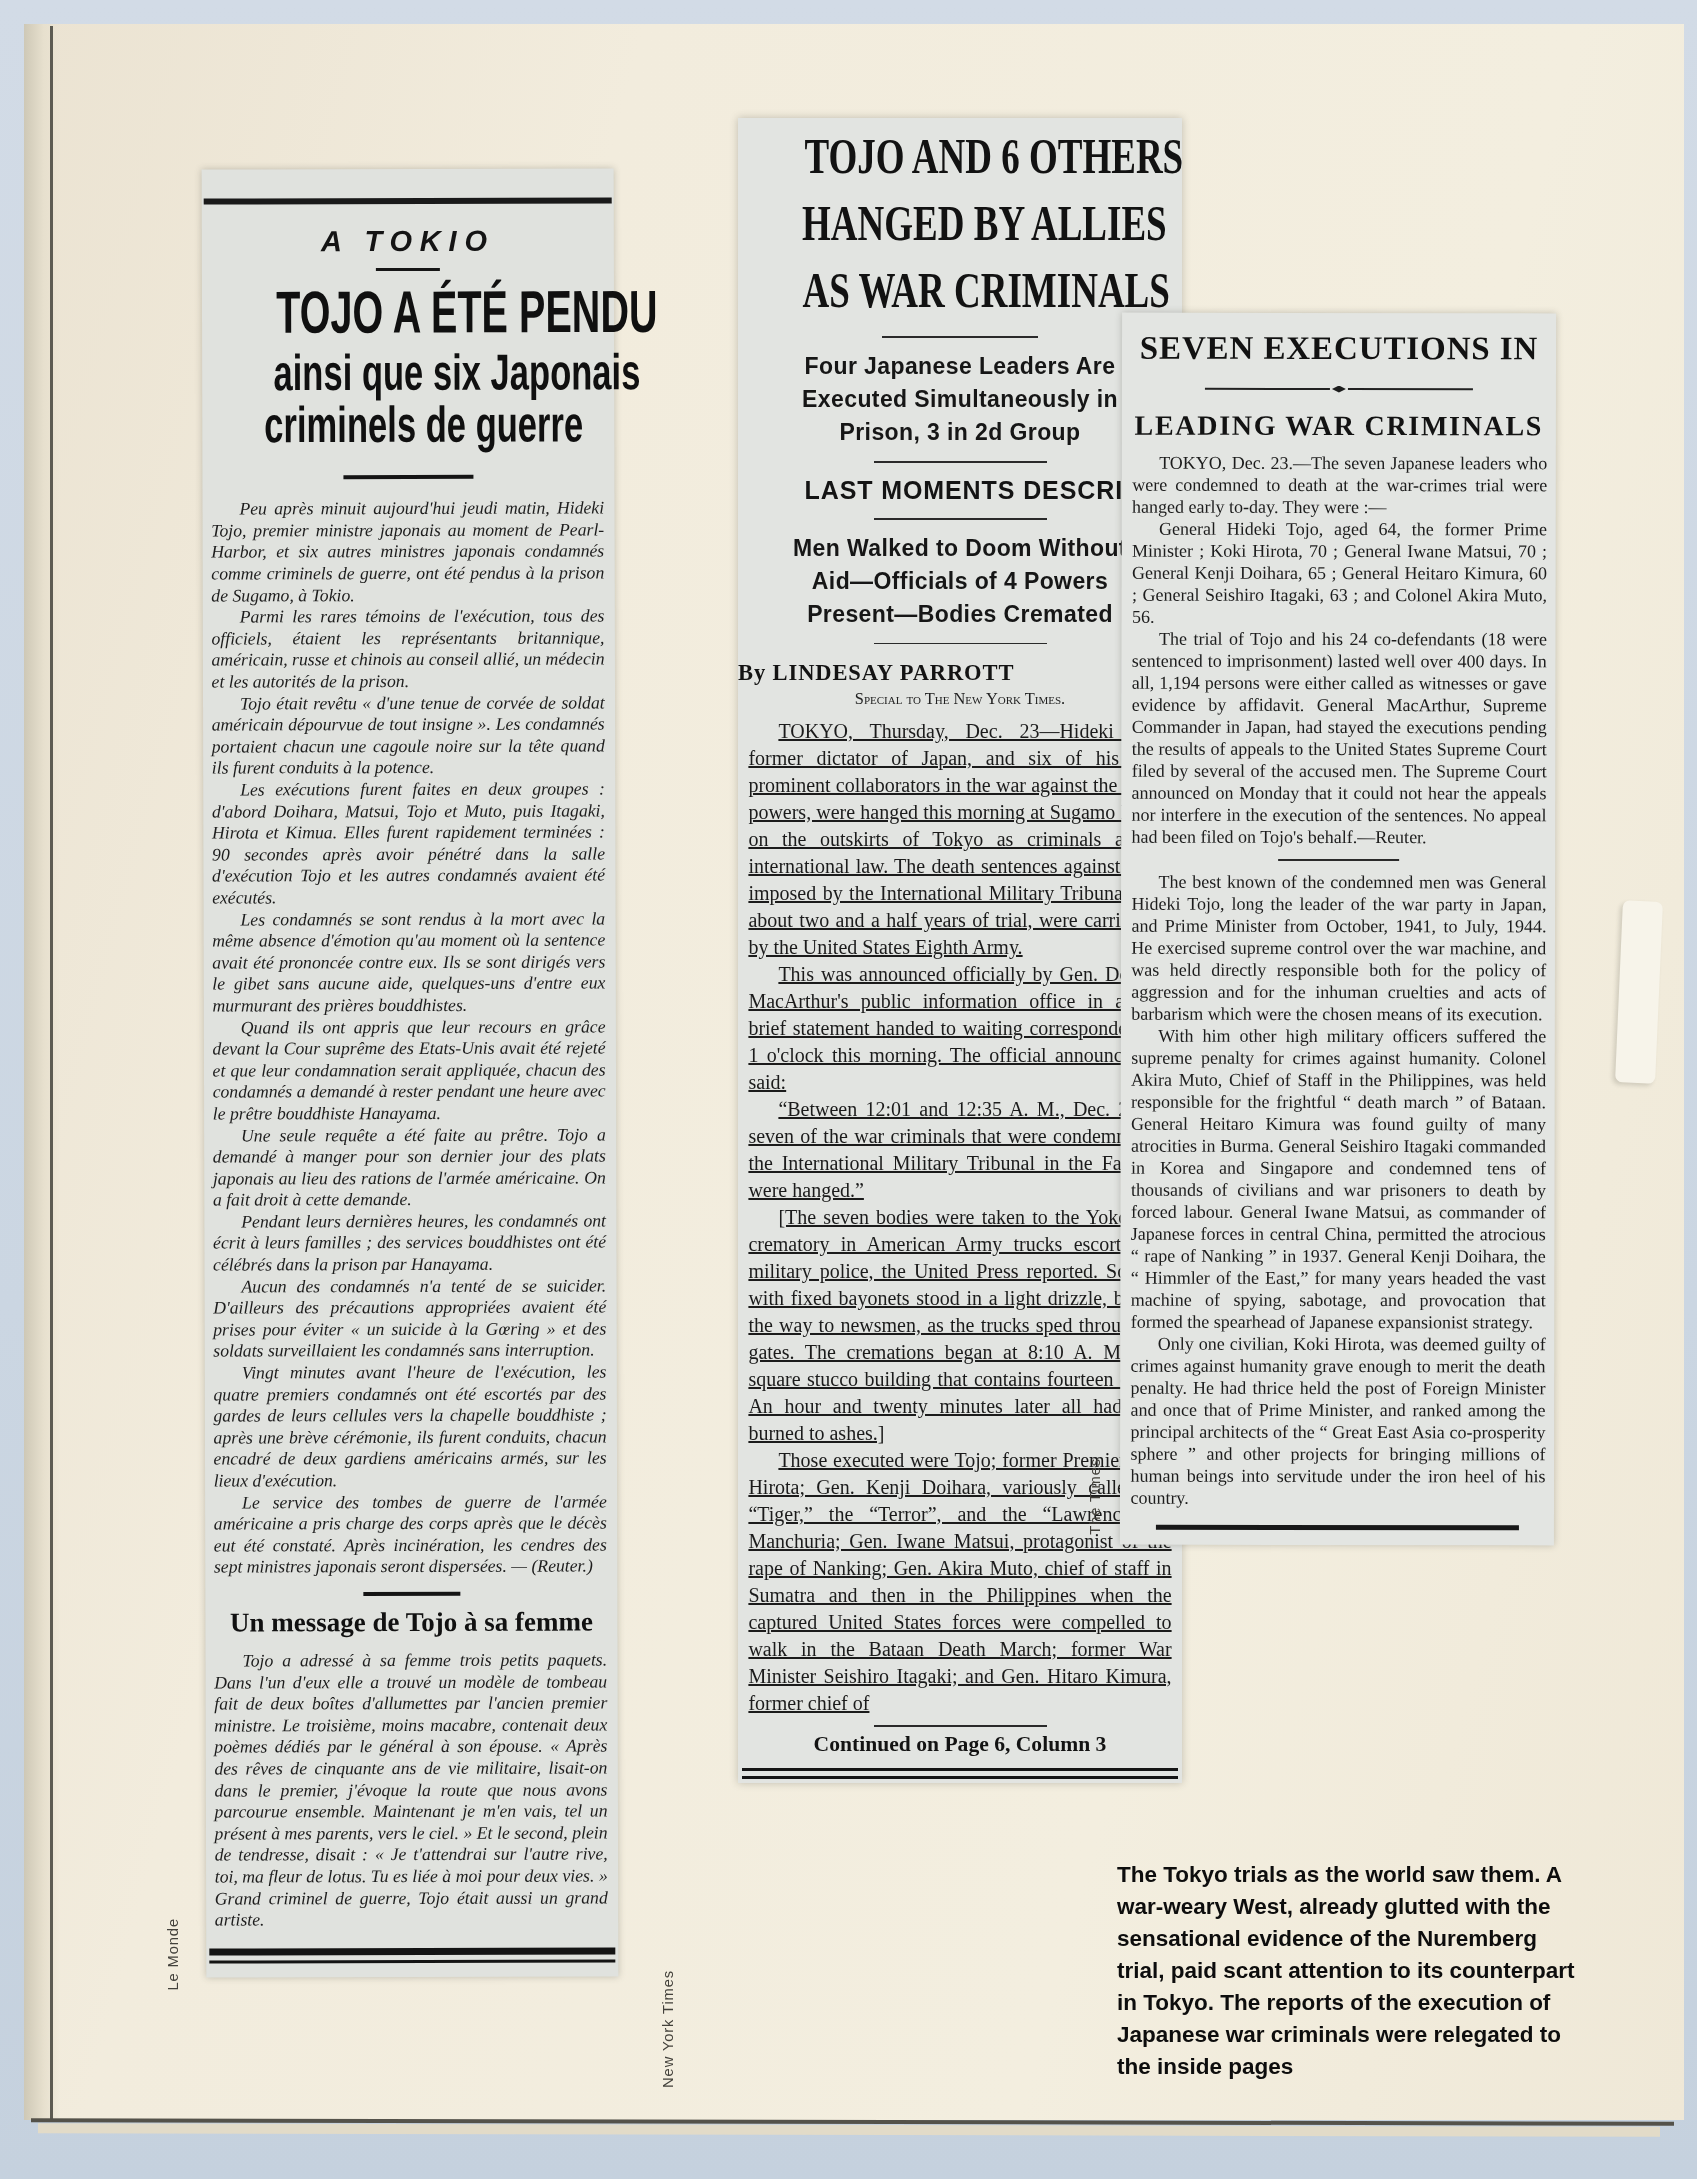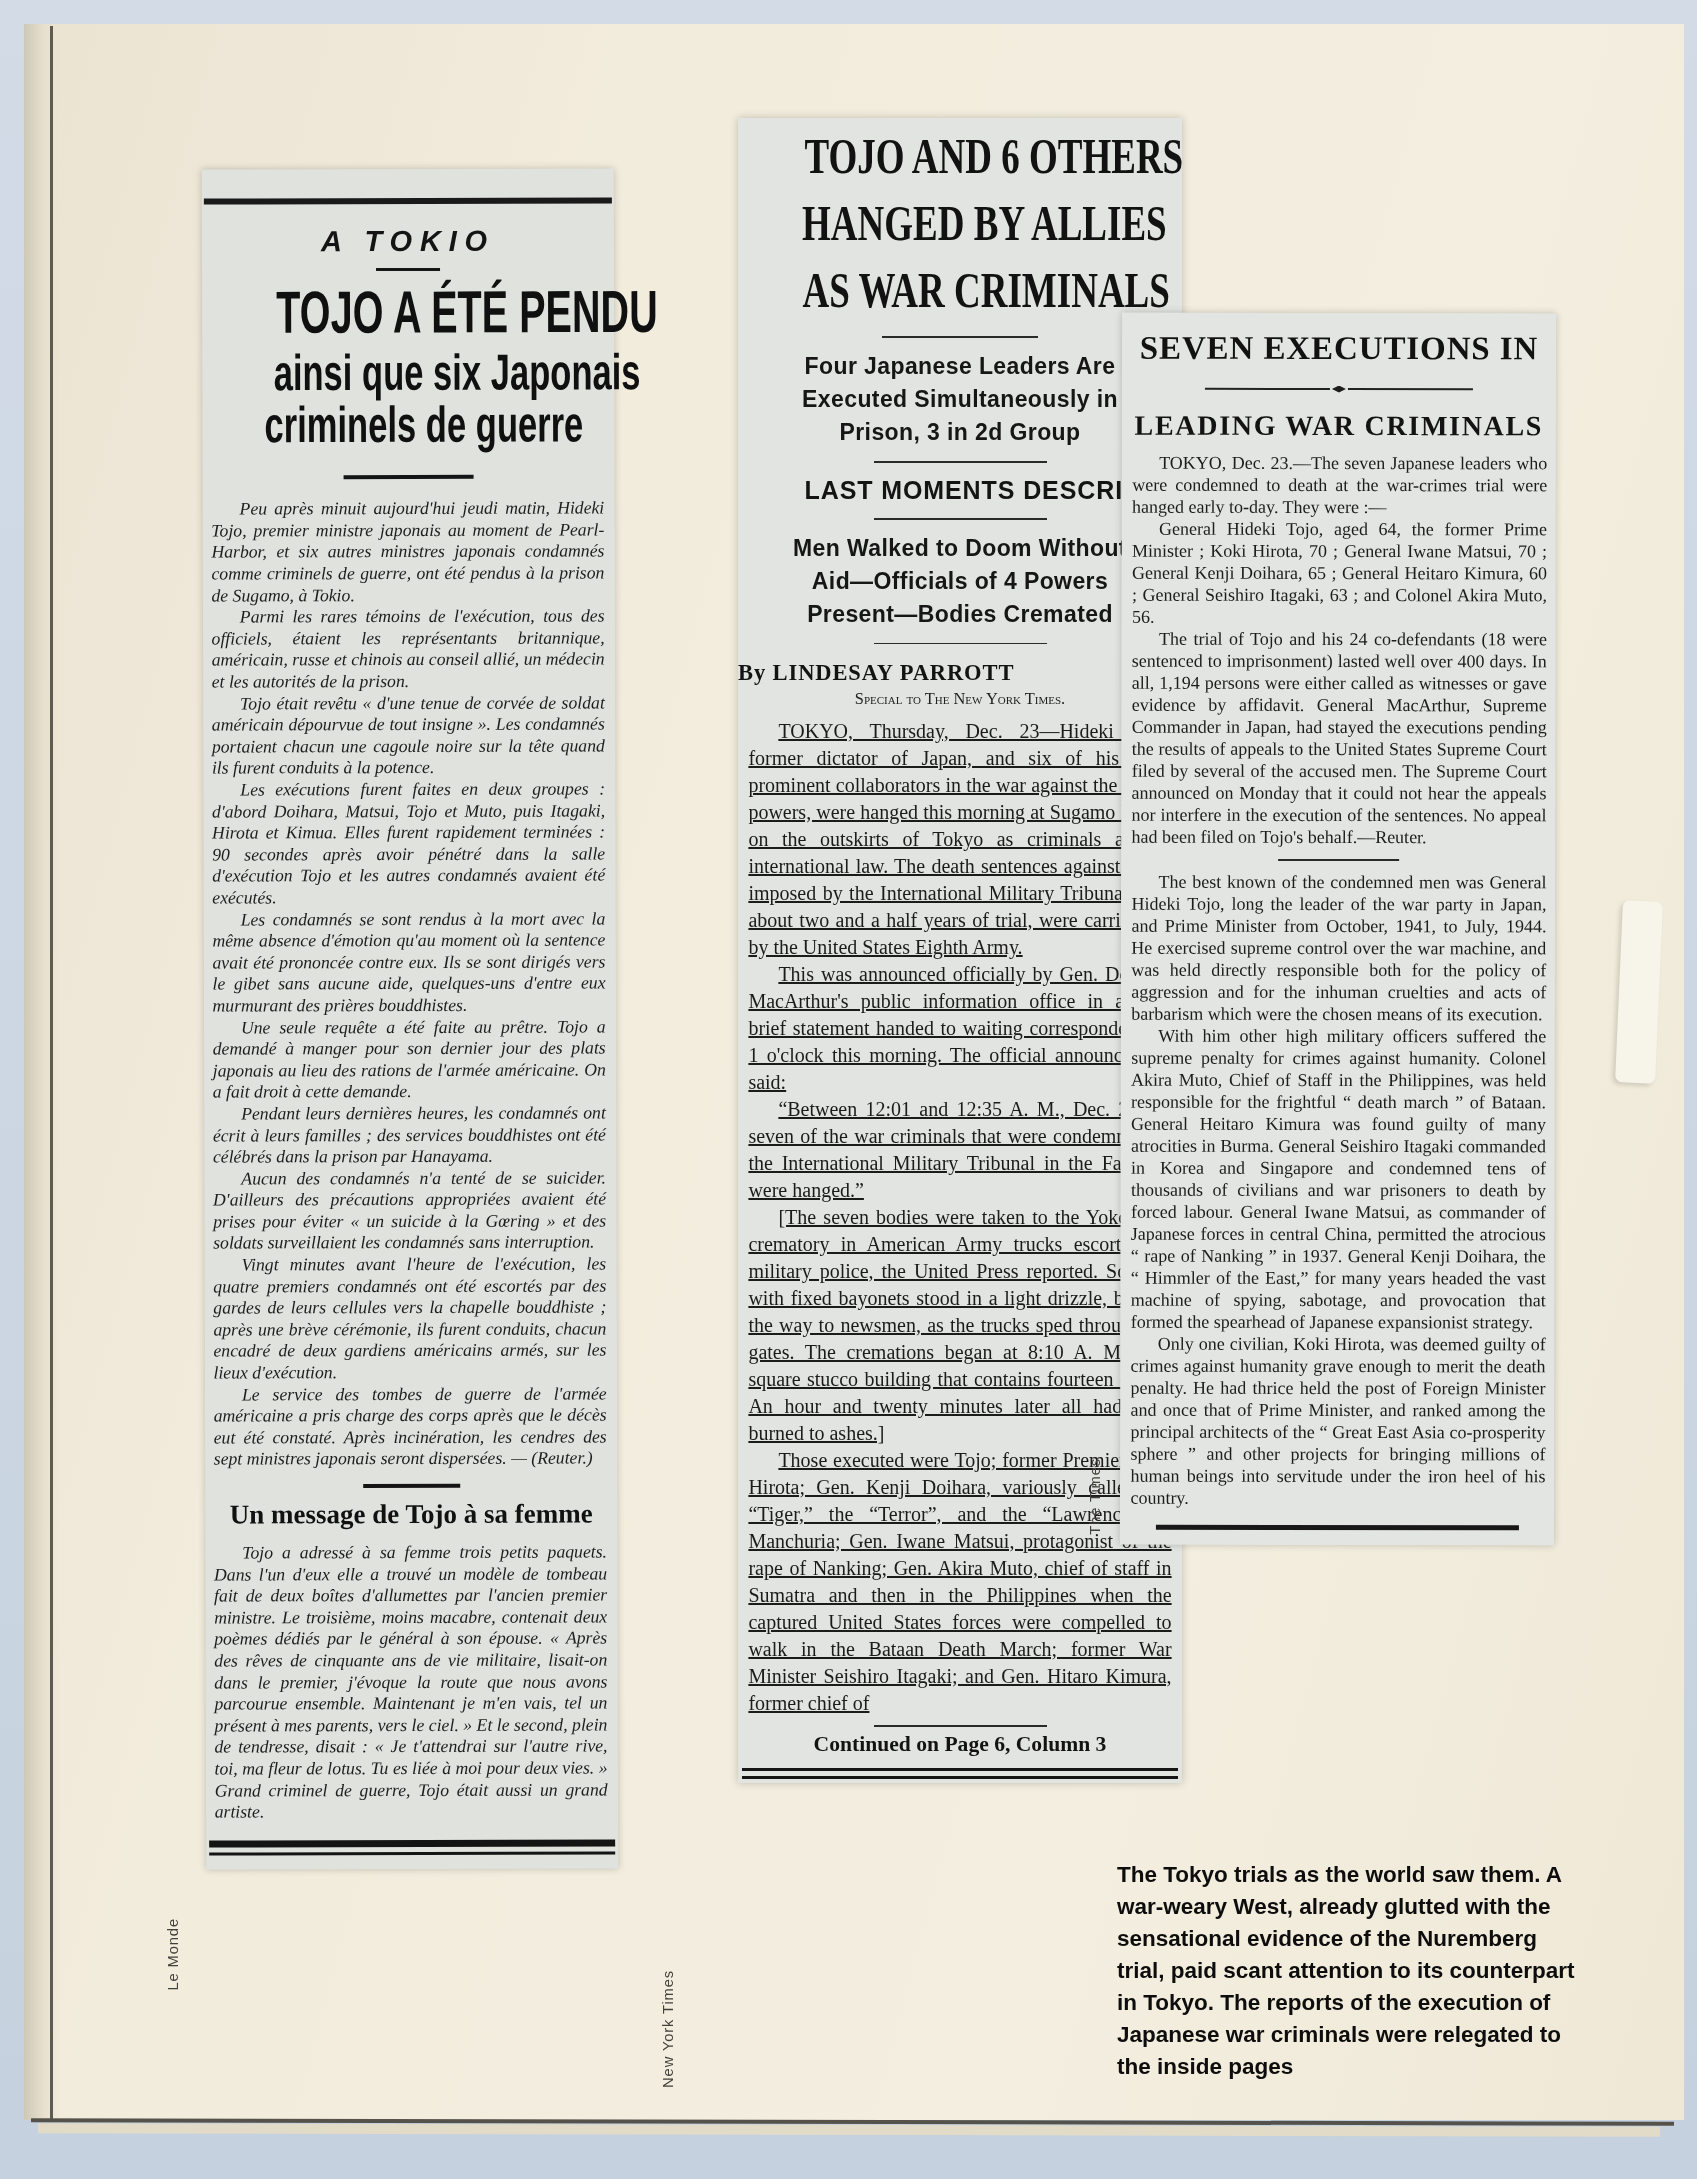--- a/index.html
+++ b/index.html
@@ -100,20 +100,21 @@
       <div><span class="sq l2">ainsi que six Japonais</span></div>
       <div><span class="sq l2">criminels de guerre</span></div>
     </div>
     <div class="lm-head-rule"></div>
     <div class="lm-body">
       <p>Peu après minuit aujourd'hui jeudi matin, Hideki Tojo, premier ministre japonais au moment de Pearl-Harbor, et six autres ministres japonais condamnés comme criminels de guerre, ont été pendus à la prison de Sugamo, à Tokio.</p>
       <p>Parmi les rares témoins de l'exécution, tous des officiels, étaient les représentants britannique, américain, russe et chinois au conseil allié, un médecin et les autorités de la prison.</p>
       <p>Tojo était revêtu « d'une tenue de corvée de soldat américain dépourvue de tout insigne ». Les condamnés portaient chacun une cagoule noire sur la tête quand ils furent conduits à la potence.</p>
       <p>Les exécutions furent faites en deux groupes : d'abord Doihara, Matsui, Tojo et Muto, puis Itagaki, Hirota et Kimua. Elles furent rapidement terminées : 90 secondes après avoir pénétré dans la salle d'exécution Tojo et les autres condamnés avaient été exécutés.</p>
       <p>Les condamnés se sont rendus à la mort avec la même absence d'émotion qu'au moment où la sentence avait été prononcée contre eux. Ils se sont dirigés vers le gibet sans aucune aide, quelques-uns d'entre eux murmurant des prières bouddhistes.</p>
+      <p>Quand ils ont appris que leur recours en grâce devant la Cour suprême des Etats-Unis avait été rejeté et que leur condamnation serait appliquée, chacun des condamnés a demandé à rester pendant une heure avec le prêtre bouddhiste Hanayama.</p>
       <p>Une seule requête a été faite au prêtre. Tojo a demandé à manger pour son dernier jour des plats japonais au lieu des rations de l'armée américaine. On a fait droit à cette demande.</p>
       <p>Pendant leurs dernières heures, les condamnés ont écrit à leurs familles ; des services bouddhistes ont été célébrés dans la prison par Hanayama.</p>
       <p>Aucun des condamnés n'a tenté de se suicider. D'ailleurs des précautions appropriées avaient été prises pour éviter « un suicide à la Gœring » et des soldats surveillaient les condamnés sans interruption.</p>
       <p>Vingt minutes avant l'heure de l'exécution, les quatre premiers condamnés ont été escortés par des gardes de leurs cellules vers la chapelle bouddhiste ; après une brève cérémonie, ils furent conduits, chacun encadré de deux gardiens américains armés, sur les lieux d'exécution.</p>
       <p>Le service des tombes de guerre de l'armée américaine a pris charge des corps après que le décès eut été constaté. Après incinération, les cendres des sept ministres japonais seront dispersées. — (Reuter.)</p>
     </div>
     <div class="lm-endrule"></div>
     <div class="lm-subhead">Un message de Tojo à sa femme</div>
     <div class="lm-body">
       <p>Tojo a adressé à sa femme trois petits paquets. Dans l'un d'eux elle a trouvé un modèle de tombeau fait de deux boîtes d'allumettes par l'ancien premier ministre. Le troisième, moins macabre, contenait deux poèmes dédiés par le général à son épouse. « Après des rêves de cinquante ans de vie militaire, lisait-on dans le premier, j'évoque la route que nous avons parcourue ensemble. Maintenant je m'en vais, tel un présent à mes parents, vers le ciel. » Et le second, plein de tendresse, disait : « Je t'attendrai sur l'autre rive, toi, ma fleur de lotus. Tu es liée à moi pour deux vies. » Grand criminel de guerre, Tojo était aussi un grand artiste.</p>

